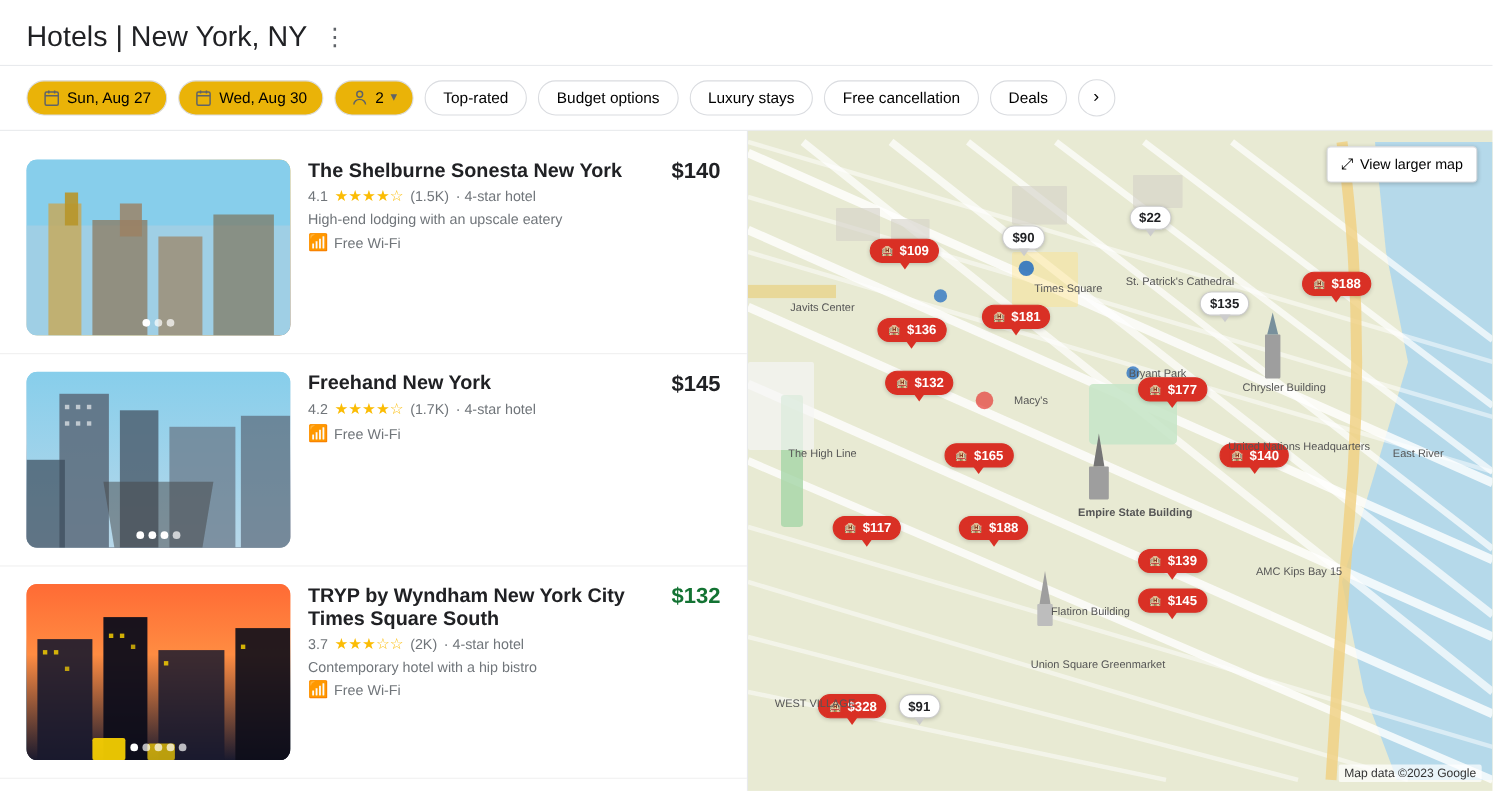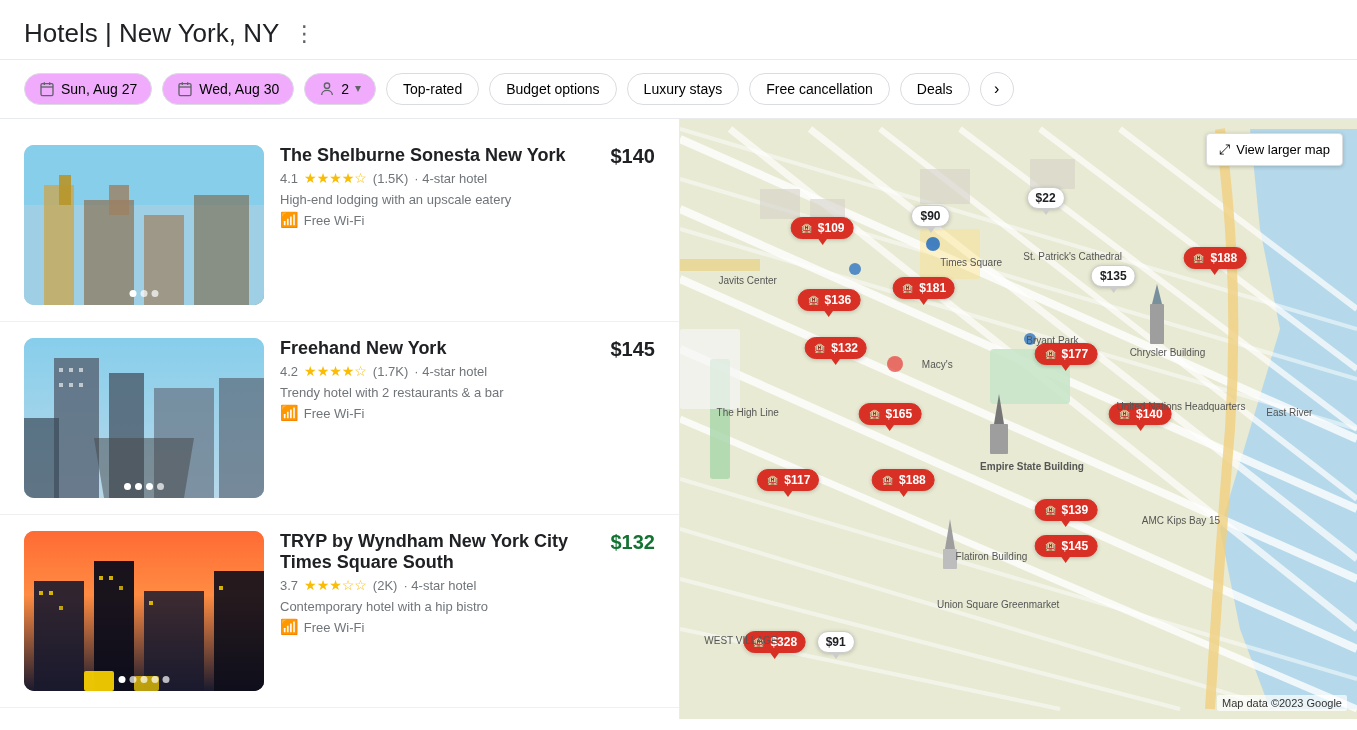--- a/index.html
+++ b/index.html
@@ -12,21 +12,21 @@
     .page-title { font-size: 26px; font-weight: 500; color: #202124; }
     .more-btn { margin-left: 14px; cursor: pointer; font-size: 22px; color: #5f6368; background: none; border: none; }
 
     .filters-row {
       display: flex; align-items: center; gap: 10px; padding: 12px 24px;
       border-bottom: 1px solid #e8eaed;
     }
     .date-chip, .guests-chip {
       display: flex; align-items: flex-start; gap: 6px;
       border: 1px solid #dadce0; border-radius: 20px;
-      padding: 7px 14px; font-size: 14px; cursor: pointer; background: #f0abfc;
+      padding: 7px 14px; font-size: 14px; cursor: pointer; background: #eab308;
     }
     .date-chip svg, .guests-chip svg { width: 16px; height: 16px; flex-shrink: 0; }
     .filter-btn {
       border: 1px solid #dadce0; border-radius: 20px;
       padding: 7px 16px; font-size: 14px; cursor: pointer; background: #fff;
       white-space: nowrap;
     }
     .filter-nav-btn {
       width: 34px; height: 34px; border-radius: 50%;
       border: 1px solid #dadce0; background: #fff;
@@ -250,21 +250,20 @@
         </div>
         <div class="hotel-info">
     <div class="hotel-name">Freehand New York</div>
     <div class="hotel-rating-row">
       <span>4.2</span>
       <span class="stars">★★★★☆</span>
       <span>(1.7K)</span>
       <span>· 4-star hotel</span>
     </div>
 
-    <div class="hotel-desc">Trendy hotel with 2 restaurants &amp; a bar</div>
     <div class="wifi-row">
       <span class="wifi-icon">📶</span>
       <span>Free Wi-Fi</span>
     </div>
   </div>
         <div class="hotel-price"><span class="price-value ">$145</span></div>
       </div>
       <div class="hotel-card">
         <div class="img-placeholder hotel-img-3">
       <svg width="240" height="160" viewBox="0 0 240 160" style="position:absolute;top:0;left:0;">

